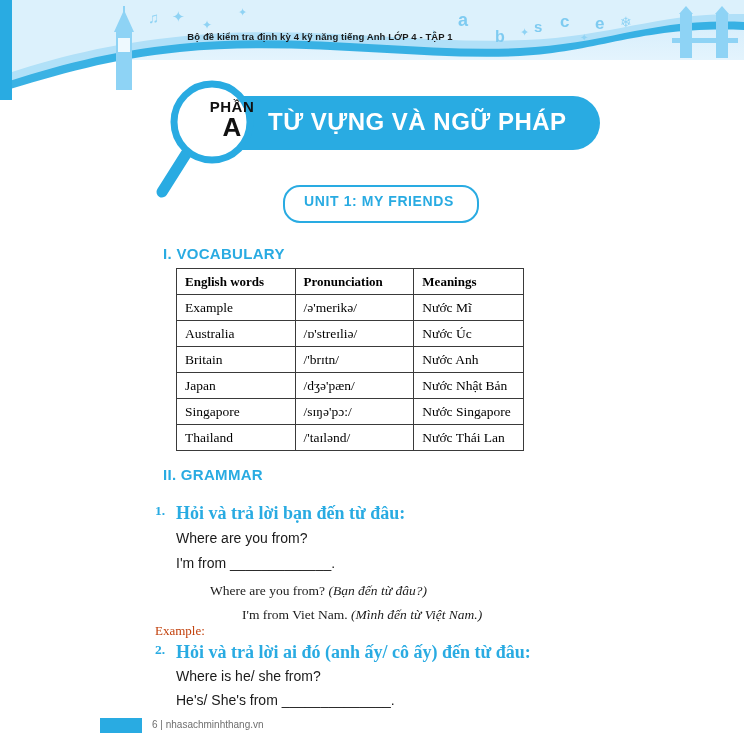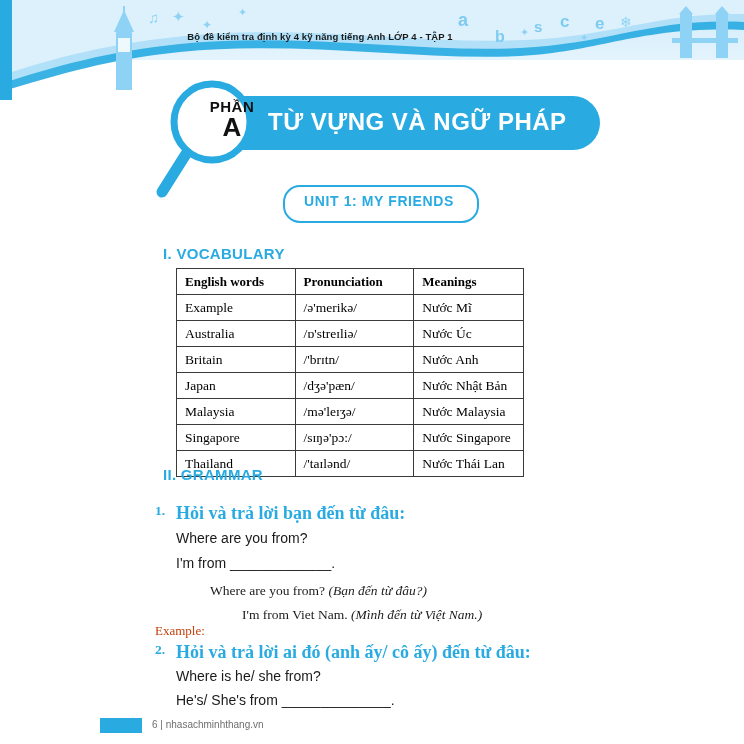--- a/index.html
+++ b/index.html
@@ -332,25 +332,20 @@
       <td>Britain</td>
       <td>/'brɪtn/</td>
       <td>Nước Anh</td>
     </tr>
     <tr>
       <td>Japan</td>
       <td>/dʒə'pæn/</td>
       <td>Nước Nhật Bản</td>
     </tr>
     <tr>
-      <td>Malaysia</td>
-      <td>/mə'leɪʒə/</td>
-      <td>Nước Malaysia</td>
-    </tr>
-    <tr>
       <td>Singapore</td>
       <td>/sɪŋə'pɔ:/</td>
       <td>Nước Singapore</td>
     </tr>
     <tr>
       <td>Thailand</td>
       <td>/'taɪlənd/</td>
       <td>Nước Thái Lan</td>
     </tr>
   </tbody>

